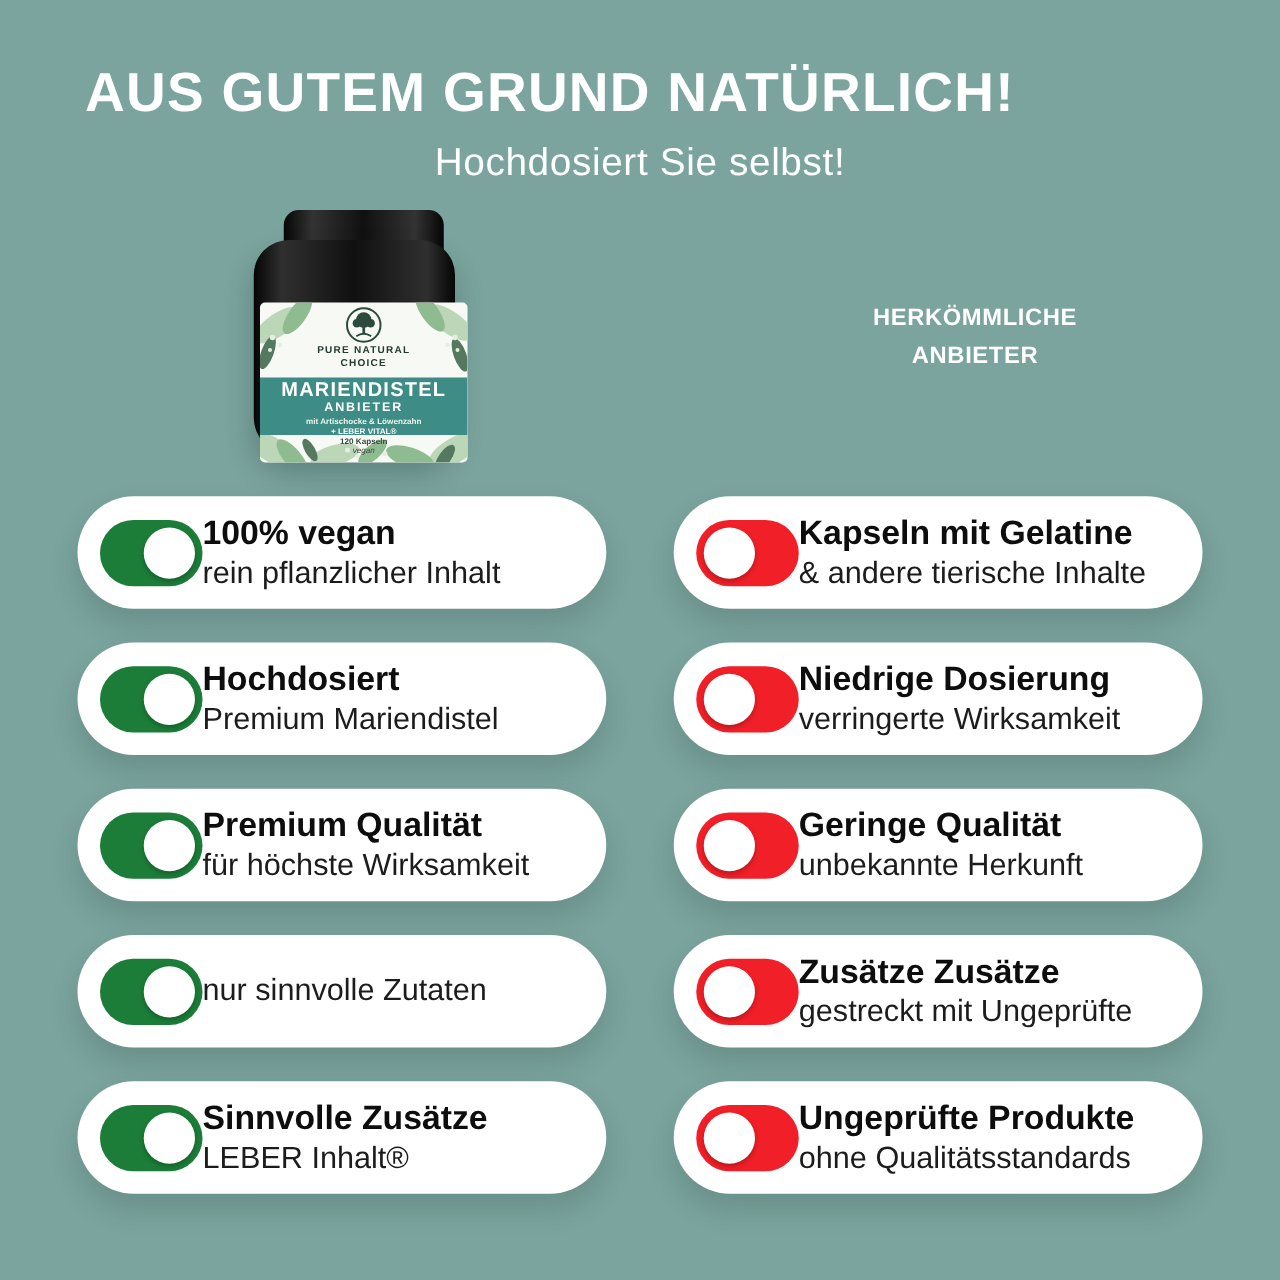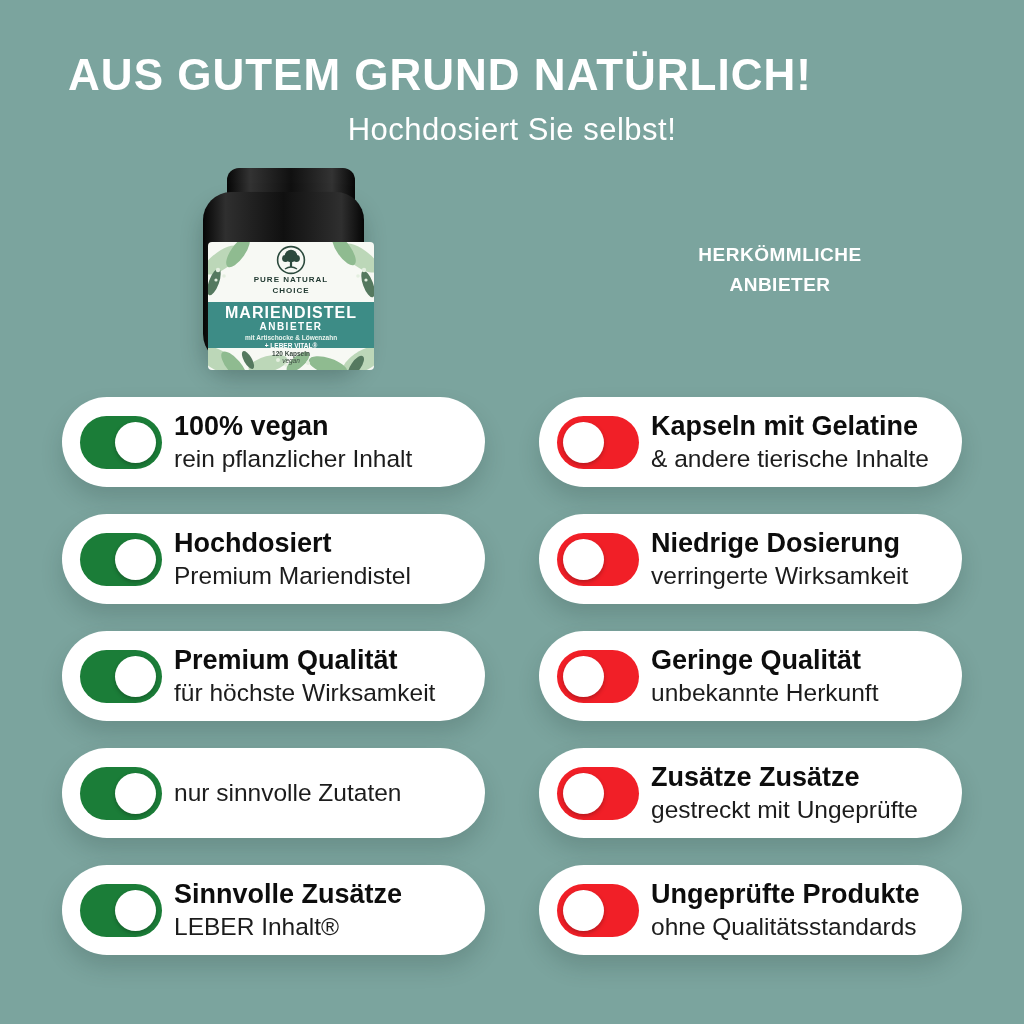--- a/index.html
+++ b/index.html
@@ -90,21 +90,21 @@
     margin-left:18px;position:relative;
   }
   .toggle.on{background:var(--green);}
   .toggle.off{background:var(--red);}
   .toggle .knob{
     position:absolute;top:6px;width:41px;height:41px;border-radius:50%;
     background:#ffffff;box-shadow:0 2px 4px rgba(0,0,0,.25);
   }
   .toggle.on .knob{right:6px;}
   .toggle.off .knob{left:6px;}
-  .pill-text{margin-left:12px;line-height:1.25;}
+  .pill-text{line-height:1.25;}
   .pill-title{font-size:27px;font-weight:800;color:#0d0d0d;}
   .pill-sub{font-size:24.5px;font-weight:400;color:#1c1c1c;}
 </style>
 </head>
 <body>
 
 <div class="page">
 
   <div class="title">AUS GUTEM GRUND NATÜRLICH!</div>
   <div class="subtitle">Hochdosiert Sie selbst!</div>

